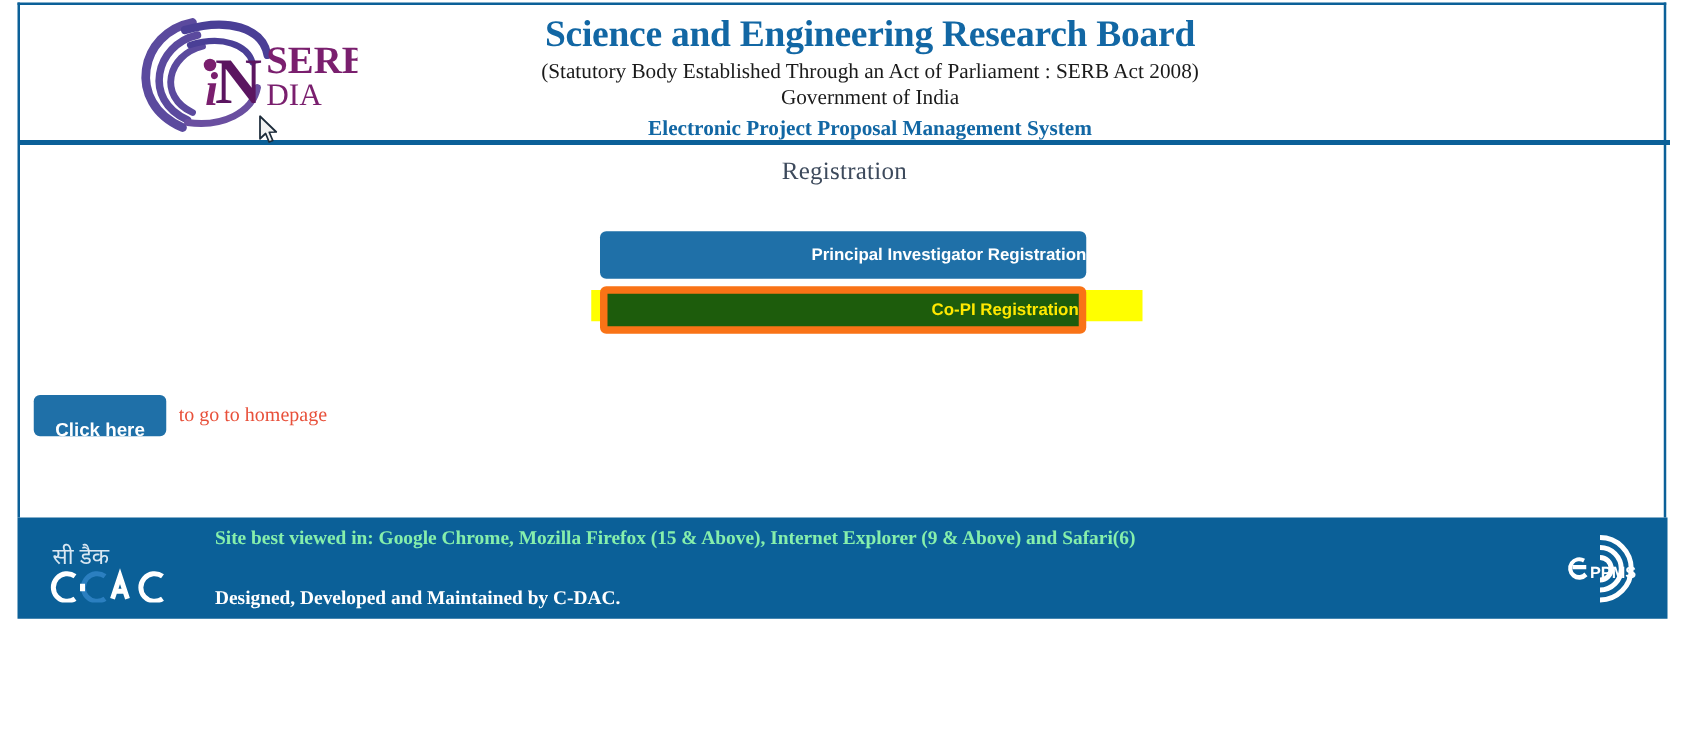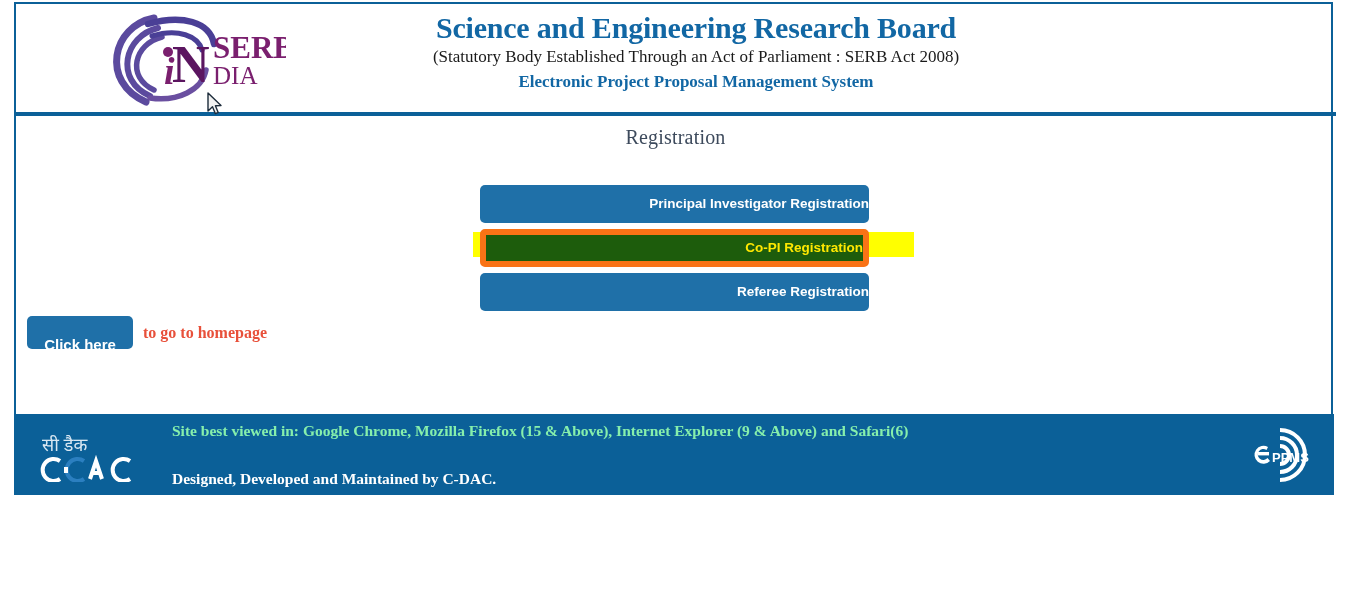--- a/index.html
+++ b/index.html
@@ -176,21 +176,21 @@
     font-weight: bold;
     font-size: 15px;
     line-height: 33px;
     text-align: center;
     cursor: pointer;
     padding: 12px;
   }
   #homepage-note {
     margin-left: 10px;
     font-family: "Liberation Serif", serif;
-    font-weight: bold;
+    font-weight: normal;
     font-size: 16px;
     color: #e8503a;
     white-space: nowrap;
   }
 
   
   #site-footer {
     position: absolute;
     left: 0px;
     top: 412px;
@@ -269,36 +269,36 @@
         <text x="78" y="78" font-family="Liberation Serif, serif" font-size="38" font-weight="bold" fill="#7a1f6e" font-style="italic">i</text>
         <text x="86" y="76" font-family="Liberation Serif, serif" font-size="52" font-weight="bold" fill="#5b1560">N</text>
         <text x="127" y="52" font-family="Liberation Serif, serif" font-size="31" font-weight="bold" fill="#7a1f6e">SERB</text>
         <text x="127" y="78" font-family="Liberation Serif, serif" font-size="25" fill="#7a1f6e">DIA</text>
       </svg>
     </div>
 
     <div id="header-text">
       <div id="org-title">Science and Engineering Research Board</div>
       <div id="org-subtitle">(Statutory Body Established Through an Act of Parliament : SERB Act 2008)</div>
+      <div id="org-gov">Government of India</div>
       <div id="org-system">Electronic Project Proposal Management System</div>
     </div>
   </div>
   <div id="header-divider"></div>
 
   <div id="content-panel">
 
     <div id="page-title">Registration</div>
 
     <button class="reg-btn" id="btn-pi">Principal Investigator Registration</button>
 
     <div id="copi-highlight"></div>
 
     <button class="reg-btn" id="btn-copi">Co-PI Registration</button>
 
-    <button class="reg-btn" id="btn-ref">Referee Registration</button>
 
     <div id="homepage-row">
       <button id="click-here-button">Click here</button>
       <span id="homepage-note">to go to homepage</span>
     </div>
   </div>
 
   <div id="site-footer">
 
     <div id="cdac-logo">

